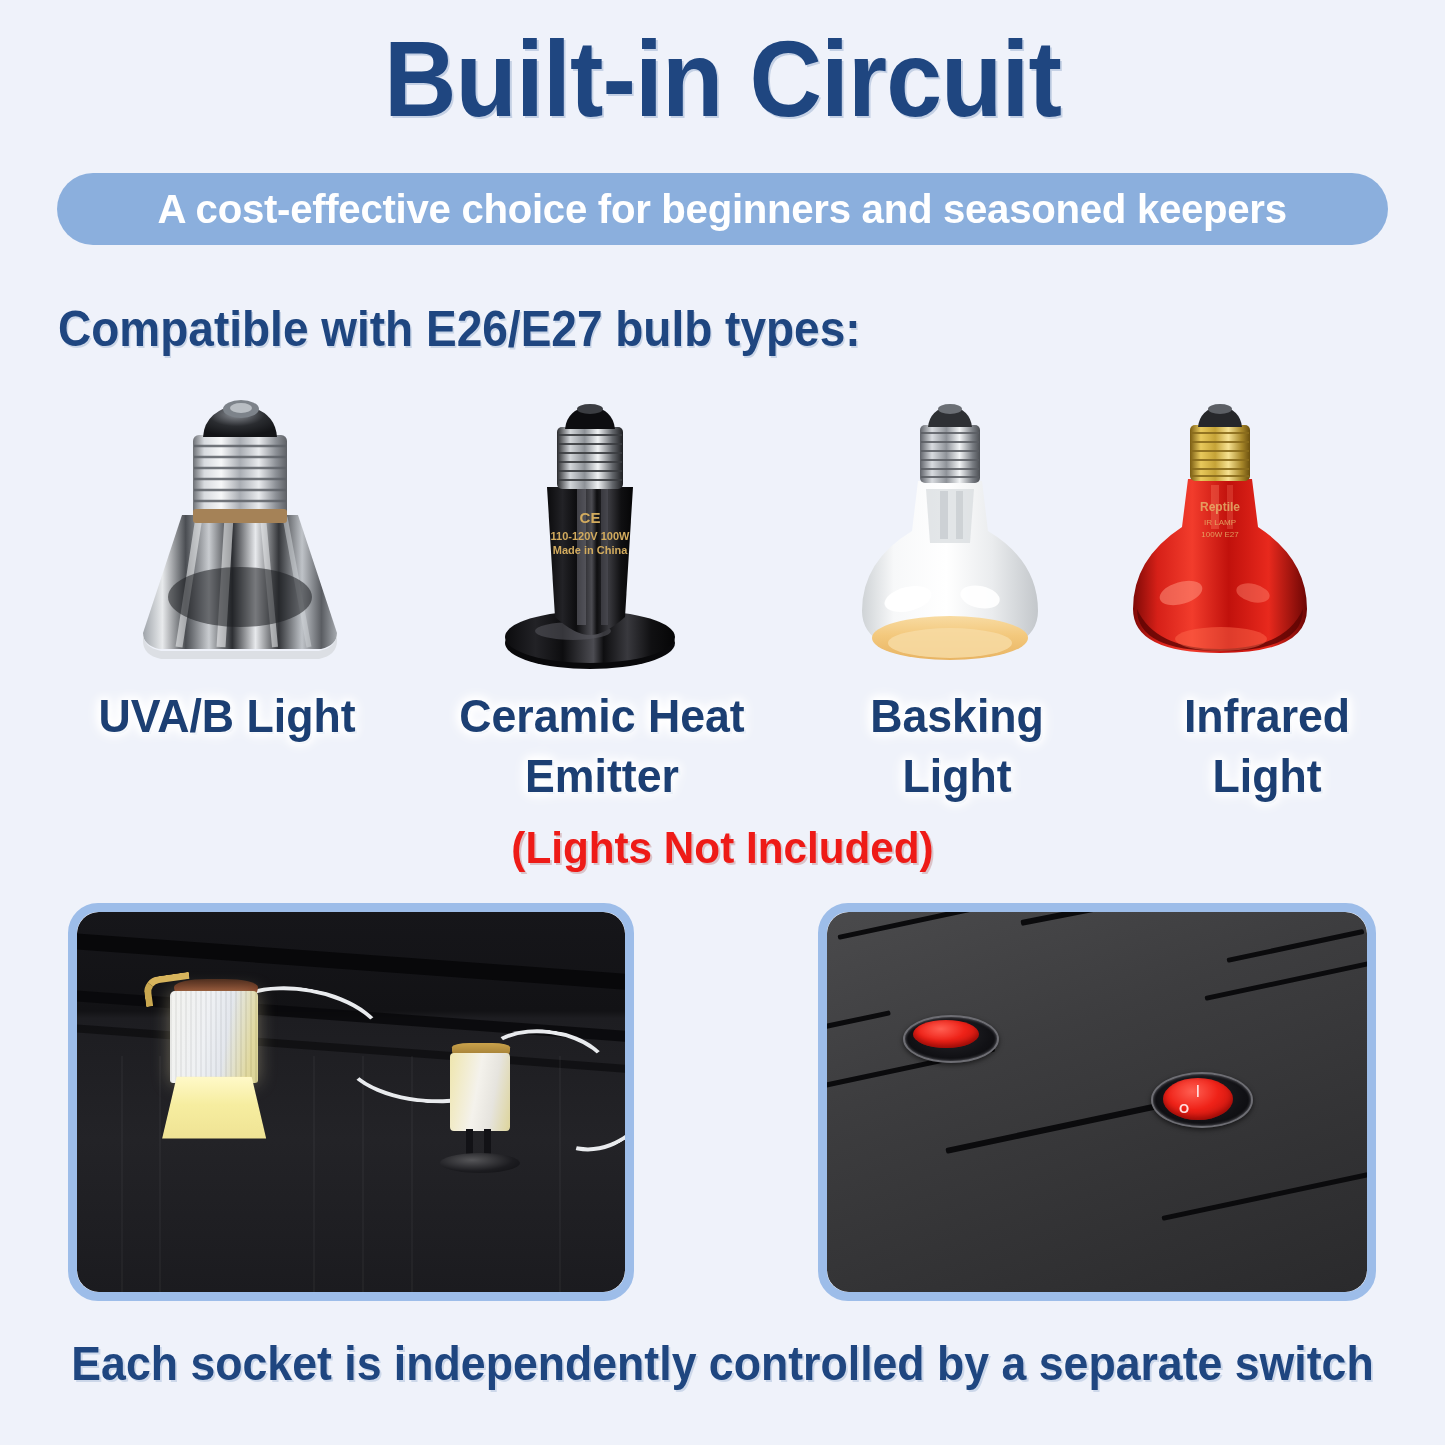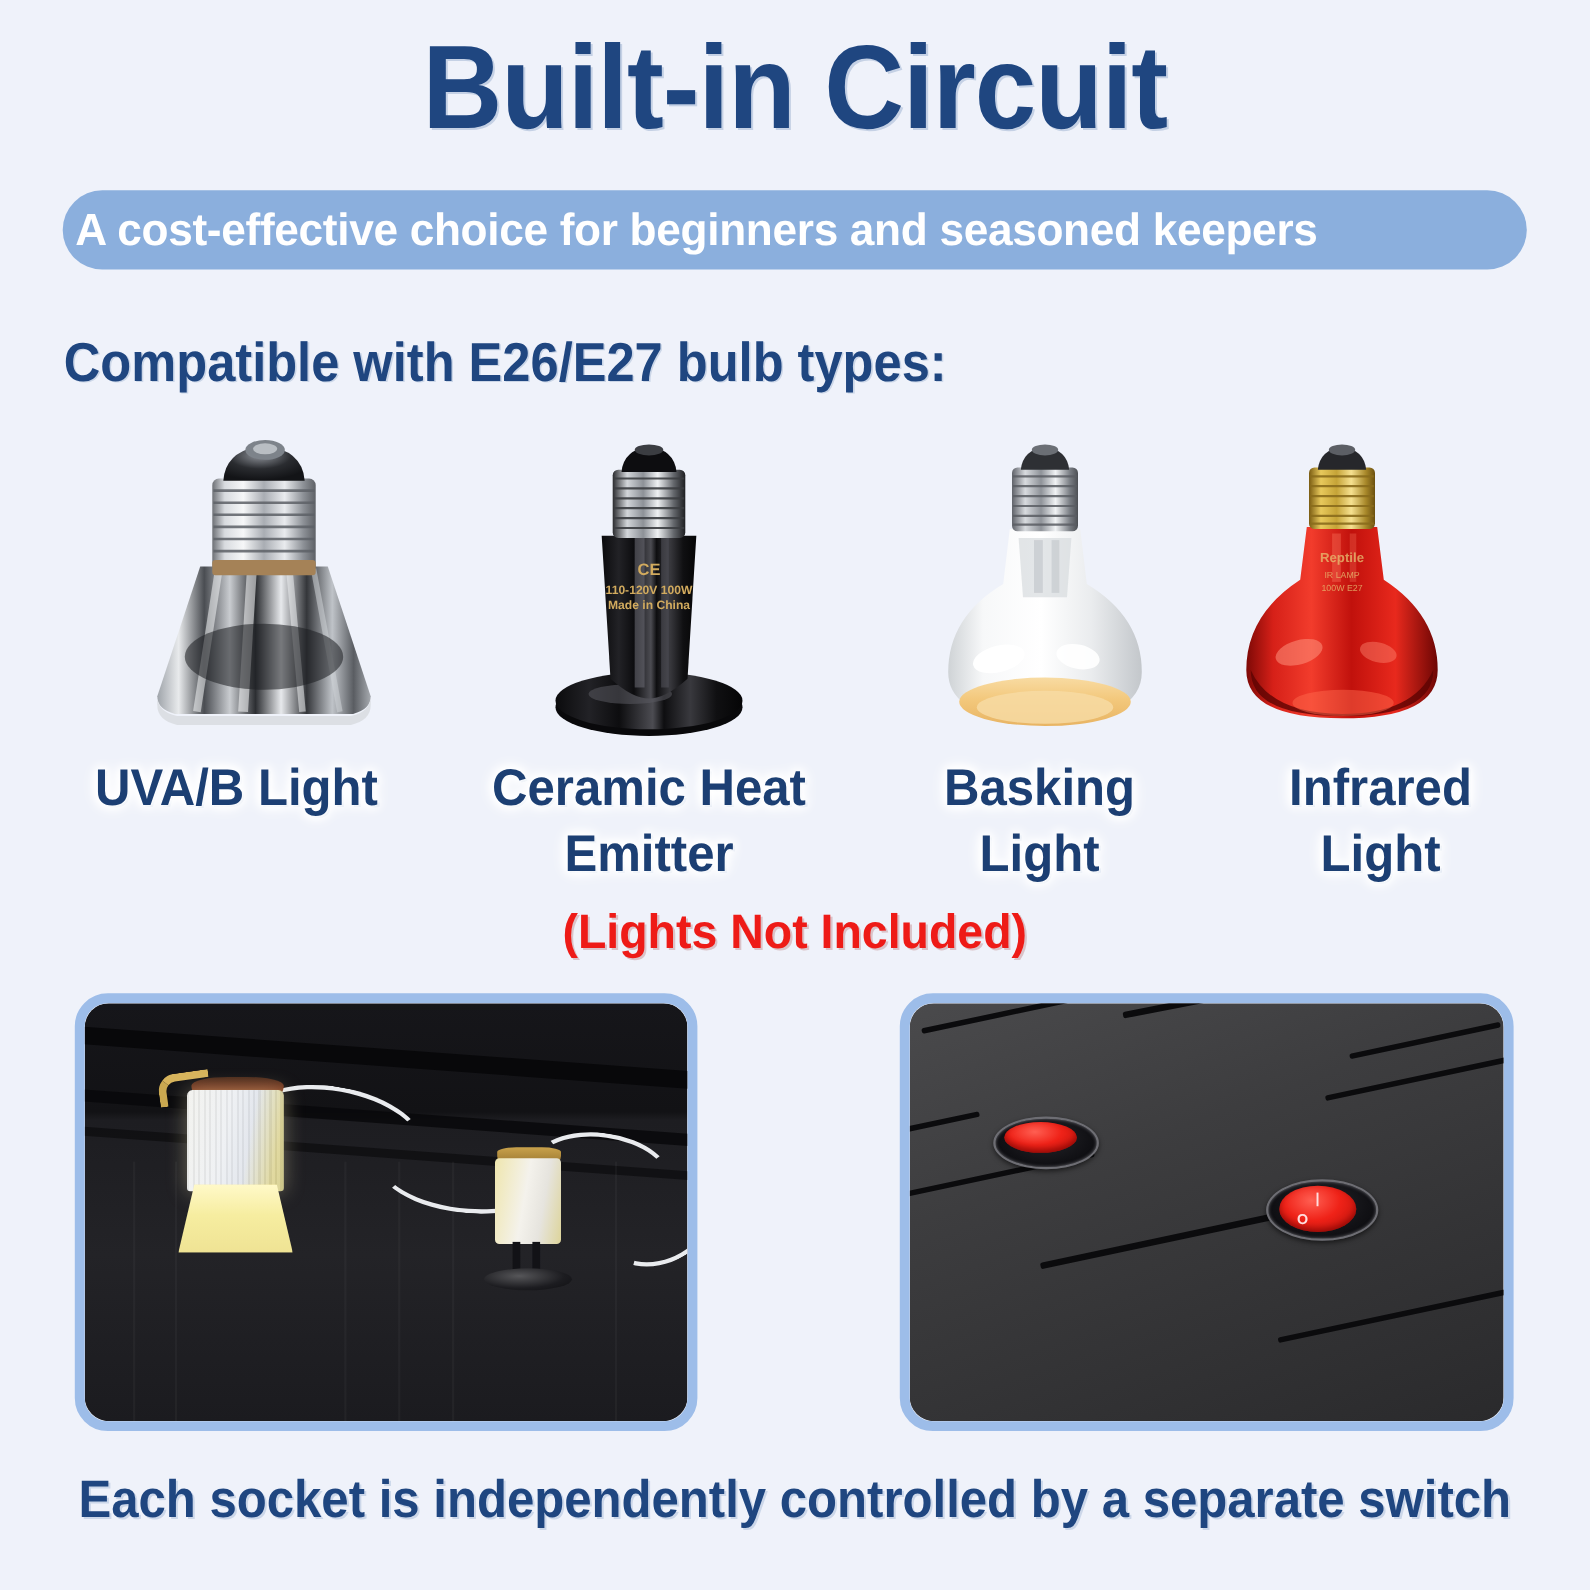--- a/index.html
+++ b/index.html
@@ -36,20 +36,21 @@
   .subtitle-pill {
     position: absolute;
     top: 173px;
     left: 57px;
     width: 1331px;
     height: 72px;
     background: #8bafdd;
     border-radius: 40px;
     display: flex;
     align-items: center;
+    justify-content: center;
   }
   .subtitle-pill span {
     color: #ffffff;
     font-size: 41px;
     font-weight: bold;
     letter-spacing: -0.3px;
     transform: scaleX(0.98);
     white-space: nowrap;
   }
 
@@ -85,21 +86,21 @@
   }
   .bulb-cell.c0 { left: 60px;   width: 360px; }
   .bulb-cell.c1 { left: 425px;  width: 330px; }
   .bulb-cell.c2 { left: 790px;  width: 320px; }
   .bulb-cell.c3 { left: 1070px; width: 300px; }
 
   
   .labels-row {
     position: absolute;
     top: 686px;
-    left: 0;
+    left: 12px;
     width: 1337px;
     height: 130px;
   }
   .bulb-label {
     position: absolute;
     top: 0;
     text-align: center;
     font-size: 47px;
     font-weight: bold;
     color: #1c3f73;

